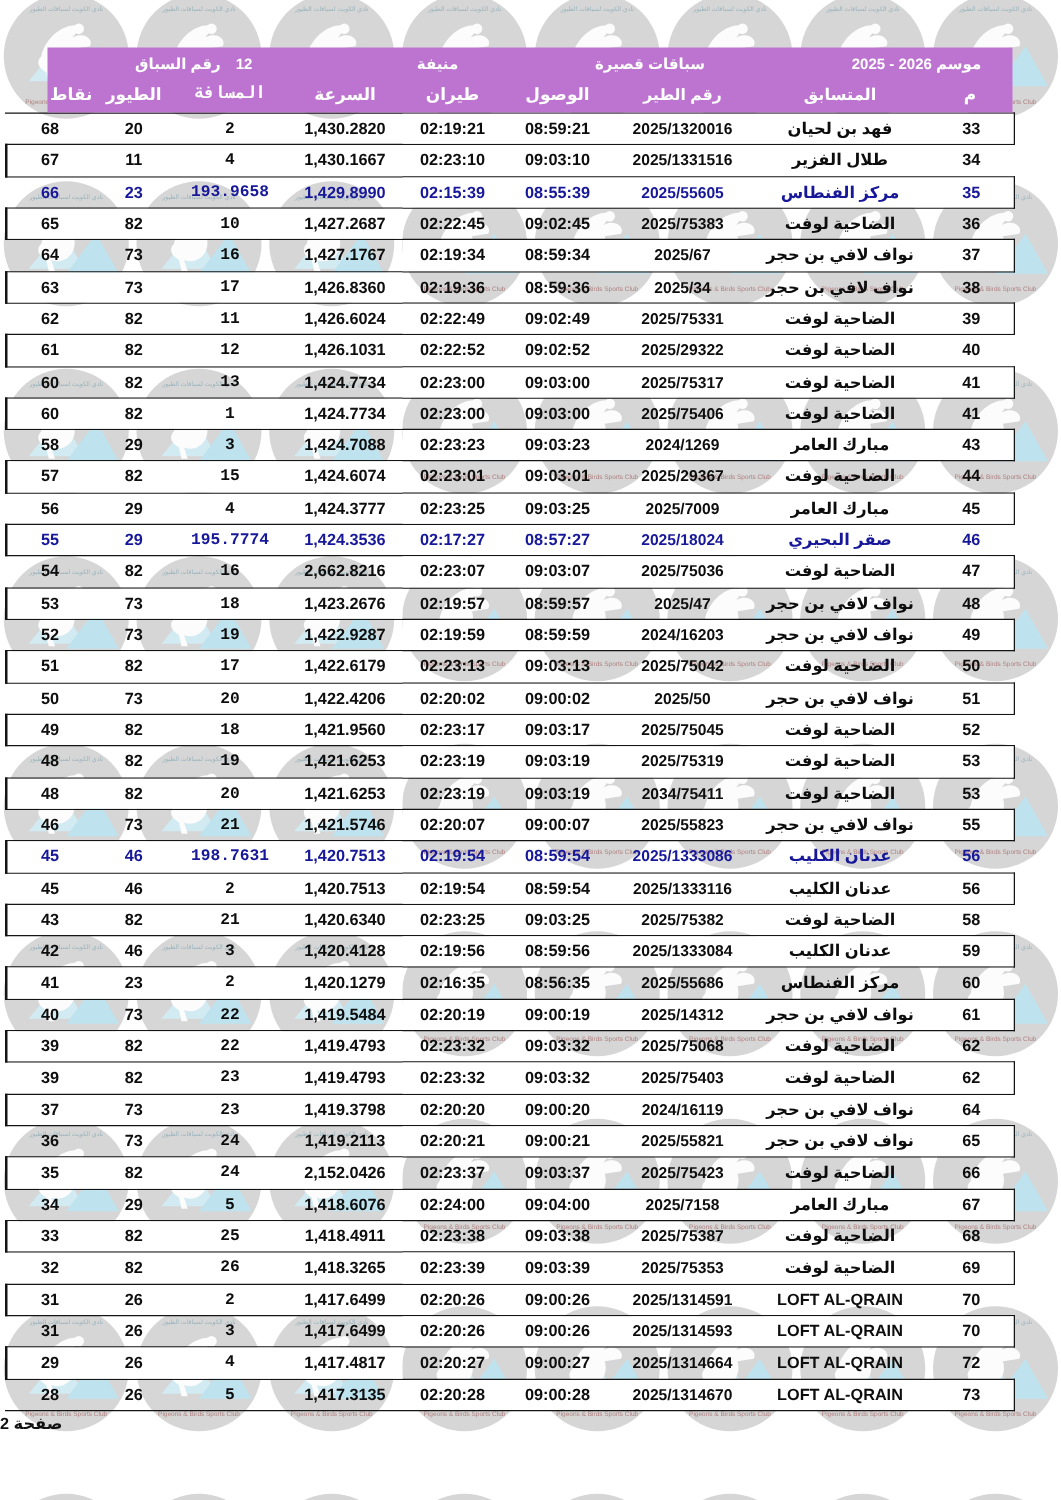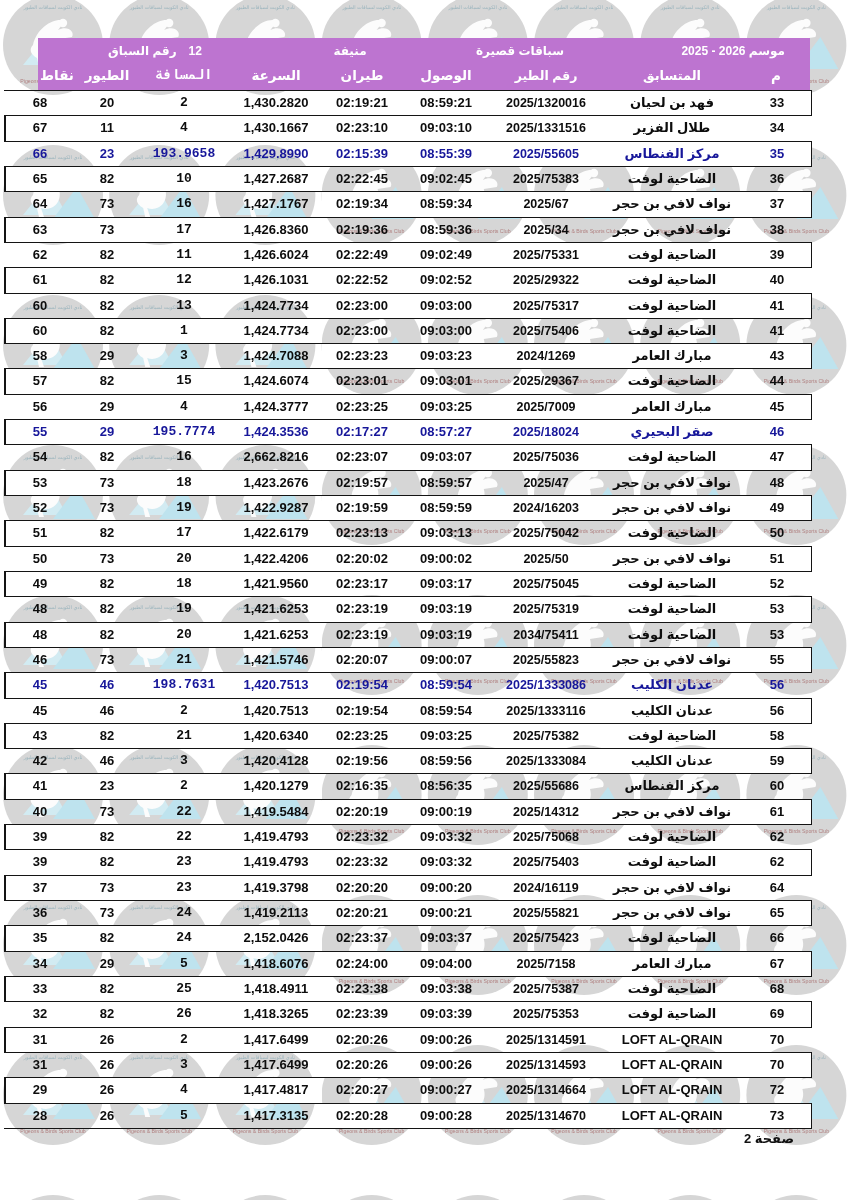--- a/index.html
+++ b/index.html
@@ -38,21 +38,21 @@
   .c-ring{width:112px;font-size:12.5px;}
   .c-arrival{width:88px;}
   .c-flight{width:80px;}
   .c-speed{width:92px;}
   .c-distance{width:92px;font-family:Liberation Mono, monospace;}
   .c-birds{width:62px;}
   .c-points{width:72px;}
   .row.hl{color:#17179a;}
 
   
-  .footer{position:absolute;top:1131px;left:0;width:794px;text-align:right;font-size:13px;font-weight:700;color:#111;z-index:1;direction:rtl;}
+  .footer{position:absolute;top:1131px;left:0;width:794px;text-align:left;font-size:13px;font-weight:700;color:#111;z-index:1;direction:rtl;}
 </style>
 </head>
 <body>
 
 <div class="page">
 
   <svg id="wm-layer" width="849" height="1200" viewBox="0 0 849 1200" xmlns="http://www.w3.org/2000/svg">
     <defs>
       <g id="wm">
         <circle r="50" fill="#d6d6d6"></circle>

